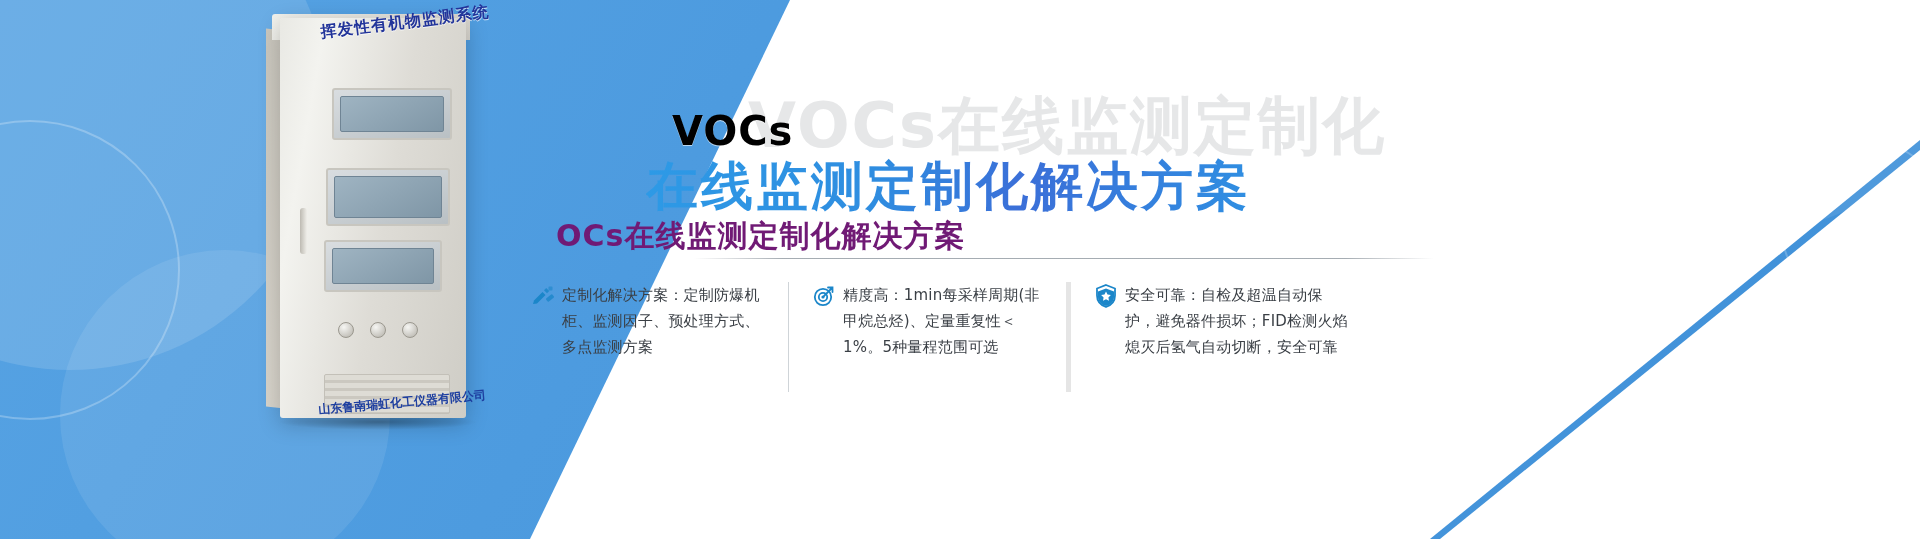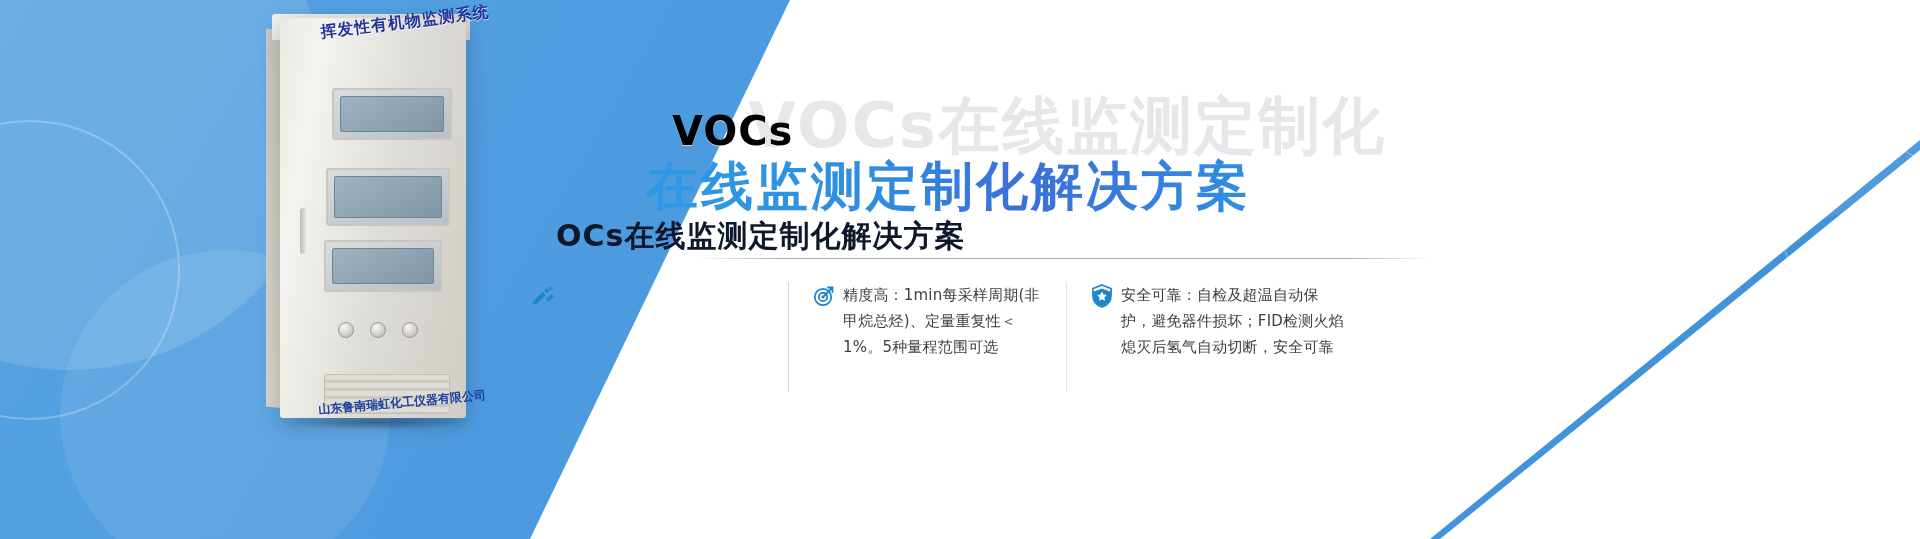--- a/index.html
+++ b/index.html
@@ -145,21 +145,21 @@
     letter-spacing: 2px;
     white-space: nowrap;
     font-family: "DejaVu Sans", "Liberation Sans", sans-serif;
     margin-top: 32px;
   }
   .wm-bottom {
     position: absolute;
     left: 556px; top: 216px;
     font-size: 30px;
     font-weight: bold;
-    color: #0f172a;
+    color: #701a75;
     letter-spacing: 1px;
     white-space: nowrap;
     font-family: "DejaVu Sans", "Liberation Sans", sans-serif;
   }
 
   
   .headline-eyebrow {
     position: absolute;
     left: 672px; top: 108px;
     font-size: 40px;
@@ -200,21 +200,21 @@
     display: flex;
   }
   .feature {
     position: relative;
     display: flex;
     align-items: flex-start;
     padding: 0 18px 0 0;
   }
   .feature.f1 { width: 268px; padding-left: 10px; }
   .feature.f2 { width: 278px; padding-left: 22px; border-left: 1px solid #cfd4d8; }
-  .feature.f3 { width: 300px; padding-left: 22px; border-left: 1px solid #e5e5e5; }
+  .feature.f3 { width: 300px; padding-left: 22px; border-left: 5px solid #e5e5e5; }
   .feat-icon {
     flex: 0 0 auto;
     width: 26px; height: 26px;
     margin-right: 6px;
     margin-top: 1px;
   }
   .feat-text {
     font-size: 15px;
     line-height: 26px;
     color: #3a3f45;
@@ -286,20 +286,21 @@
       <span class="feat-icon">
         <svg viewBox="0 0 26 26" width="26" height="26">
           <g fill="#1b86c9">
             <path d="M4 17.5l8.5-8.5 3 3L7 20.5 3 21z"></path>
             <path d="M14 7.2l2.2-2.2 3 3L17 10.2z" opacity="0.85"></path>
             <rect x="16" y="13" width="8" height="4" rx="1" transform="rotate(-38 20 15)" opacity="0.8"></rect>
             <rect x="18.5" y="3.5" width="4" height="4" rx="1" opacity="0.6"></rect>
           </g>
         </svg>
       </span>
+      <span class="feat-text">定制化解决方案：定制防爆机柜、监测因子、预处理方式、多点监测方案</span>
     </div>
 
     <div class="feature f2">
       <span class="feat-icon">
         <svg viewBox="0 0 26 26" width="26" height="26">
           <g fill="none" stroke="#1b86c9" stroke-width="1.8">
             <circle cx="12" cy="14" r="8.2"></circle>
             <circle cx="12" cy="14" r="4.2"></circle>
           </g>
           <circle cx="12" cy="14" r="1.6" fill="#1b86c9"></circle>

